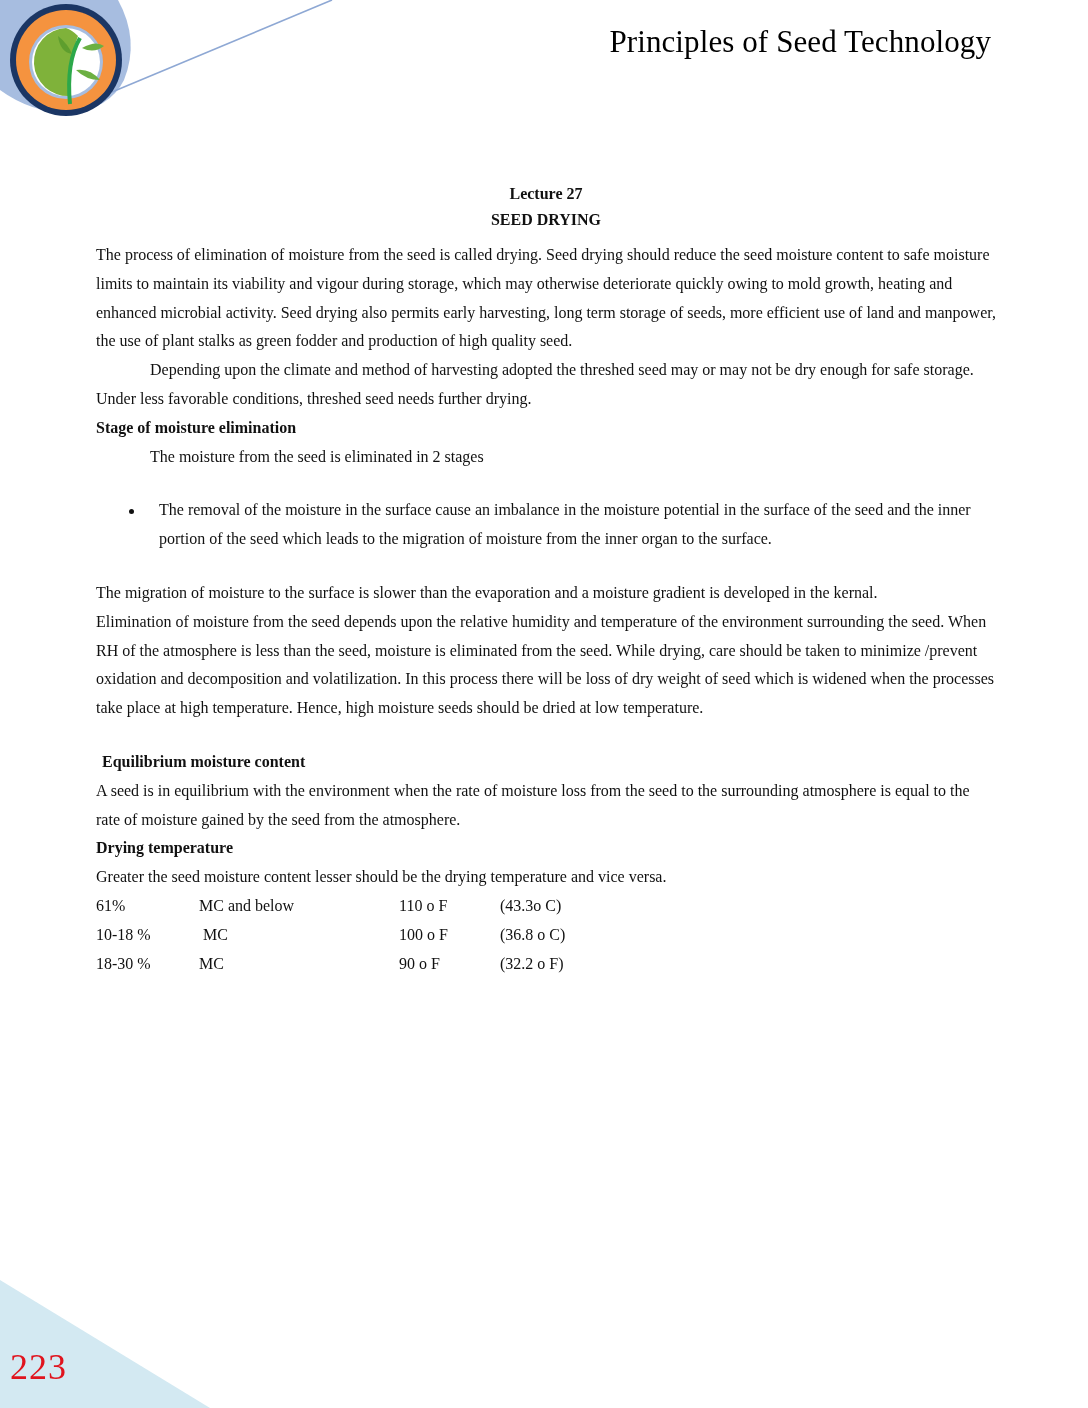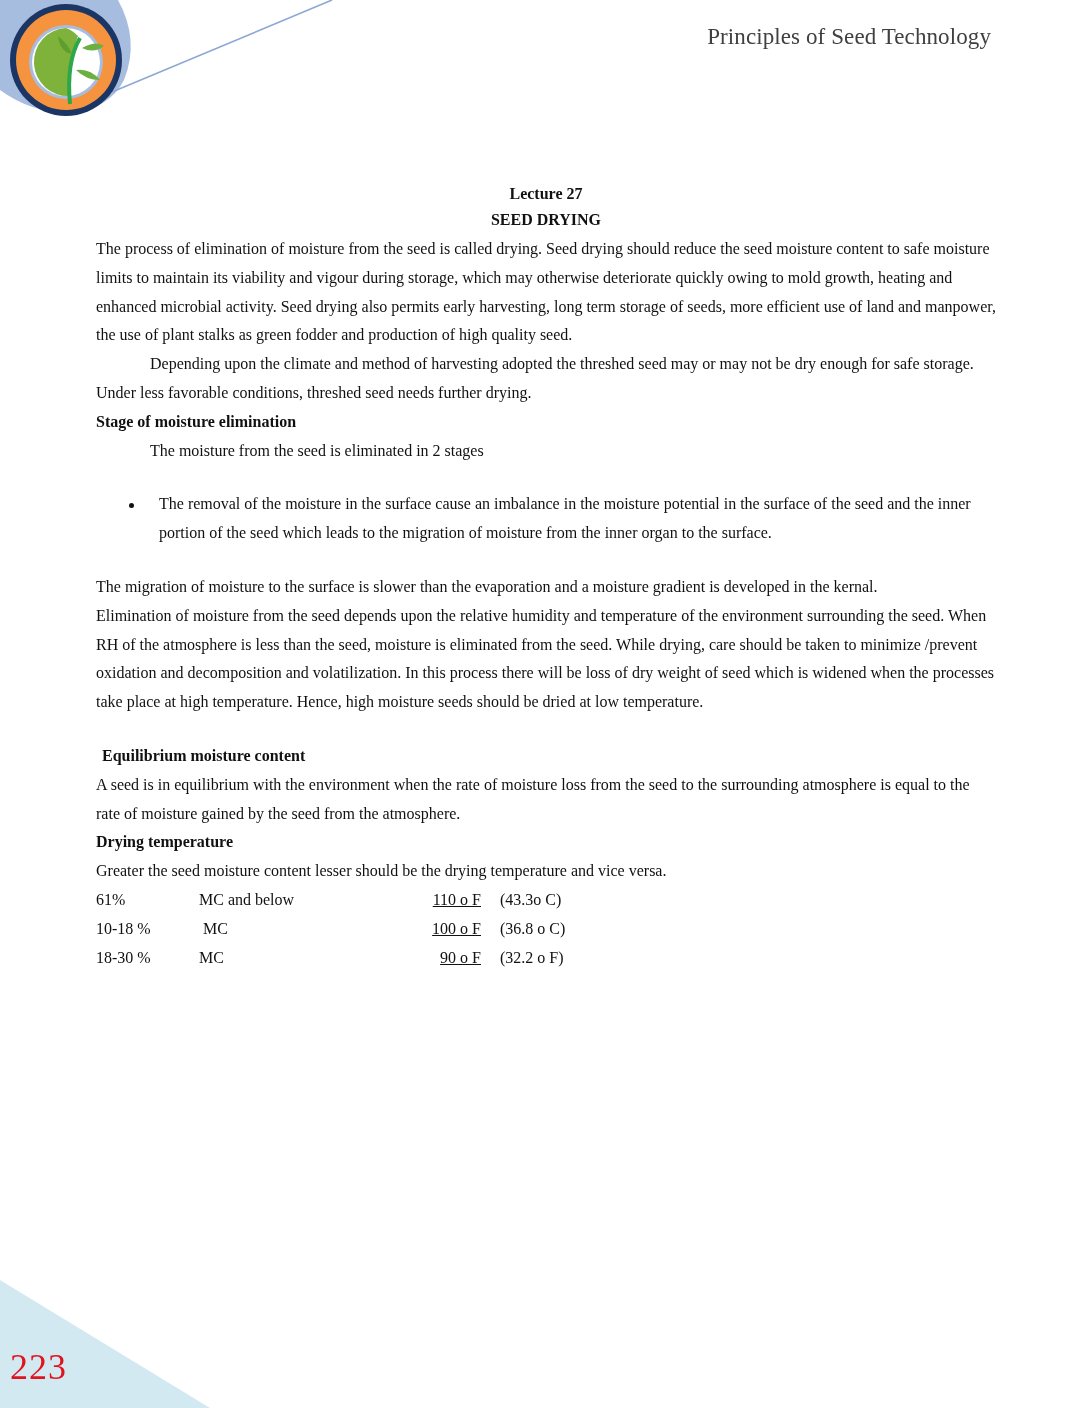--- a/index.html
+++ b/index.html
@@ -4,48 +4,48 @@
   <style>
     html, body { margin: 0; padding: 0; }
     body {
       width: 1088px; height: 1408px; position: relative; overflow: hidden;
       background: #ffffff; color: #111;
       font-family: "Liberation Serif", "DejaVu Serif", serif;
     }
     .logo-wrap { position: absolute; left: 0; top: 0; width: 340px; height: 140px; }
     .running-head {
       position: absolute; right: 97px; top: 24px;
-      font-size: 23px; color: #404040; letter-spacing: 0.1px;
+      font-size: 31px; color: #000000; letter-spacing: 0.1px;
     }
     .page-num-bg { position: absolute; left: 0; bottom: 0; width: 210px; height: 128px; }
     .page-num {
       position: absolute; left: 10px; top: 1346px;
       font-size: 36px; color: #e0141e; letter-spacing: 1px;
     }
     .content {
       position: absolute; left: 96px; top: 181px; width: 900px;
       font-size: 16px; line-height: 28.8px;
     }
     .center { text-align: center; font-weight: bold; }
     .title1 { line-height: 26px; }
-    .title2 { line-height: 26px; margin-bottom: 2px; }
+    .title2 { line-height: 26px; margin-bottom: 8px; }
     p { margin: 0; }
     .indent { text-indent: 54px; }
     .heading { font-weight: bold; font-family: Liberation Serif, serif; }
     .blank { height: 25px; }
     ul { margin: 0; padding: 0; list-style: none; }
     ul li { position: relative; padding-left: 63px; }
     ul li .bullet {
       position: absolute; left: 33px; top: 13px; width: 5px; height: 5px;
       background: #111; border-radius: 50%;
     }
     .temp-row { display: flex; height: 28.8px; }
     .temp-row .c1 { width: 103px; }
     .temp-row .c2 { width: 200px; }
-    .temp-row .c3 { width: 82px; text-align: right; padding-right: 19px; text-decoration: underline; }
+    .temp-row .c3 { width: 82px; text-align: left; padding-right: 19px; }
   </style>
 </head>
 <body>
 
 <div class="logo-wrap">
   <svg width="340" height="140" viewBox="0 0 340 140">
     <path d="M0,0 L118,0 Q140,40 124,80 Q110,108 70,114 Q30,112 0,90 Z" fill="#a7bde0"></path>
     <line x1="112" y1="92" x2="332" y2="0" stroke="#8ea8d4" stroke-width="1.6"></line>
     <circle cx="66" cy="60" r="56" fill="#1b3664"></circle>
     <circle cx="66" cy="60" r="50" fill="#f5933f"></circle>

